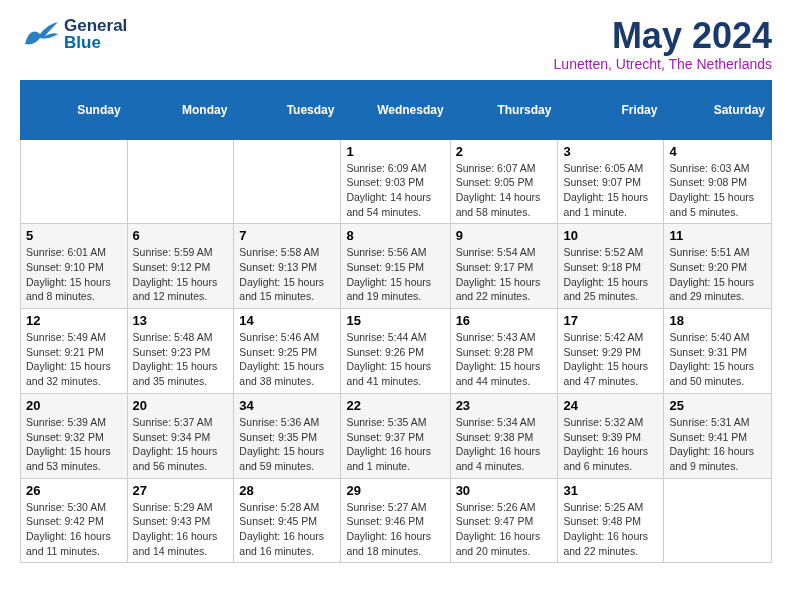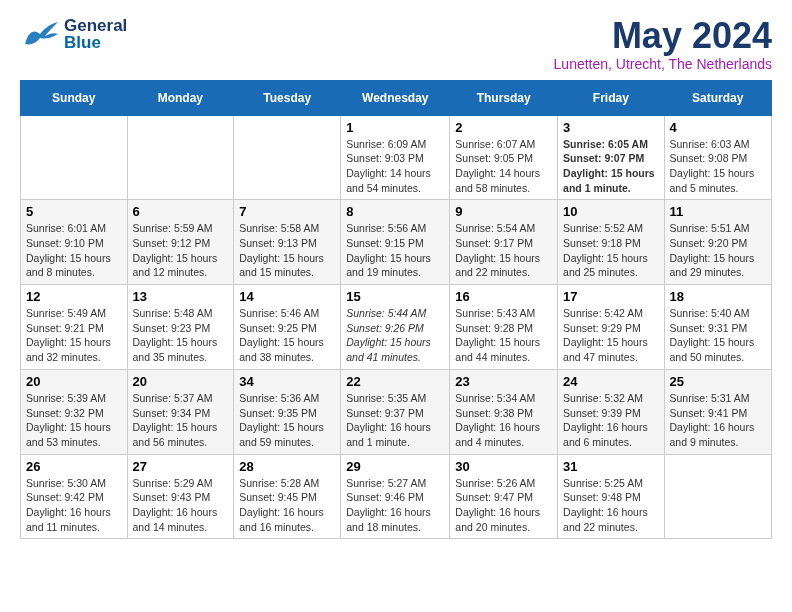--- a/index.html
+++ b/index.html
@@ -31,22 +31,22 @@
       color: #a21caf;
     }
     .calendar-table {
       width: 100%;
       border-collapse: collapse;
       font-size: 11px;
     }
     .calendar-table th {
       background-color: #1a6bb5;
       color: #fff;
-      text-align: center;
-      padding: 10px 6px;
+      text-align: right;
+      padding: 22px 6px;
       font-size: 12px;
       border: 1px solid #1a6bb5;
     }
     .calendar-table td {
       border: 1px solid #ccc;
       vertical-align: top;
       padding: 4px 5px;
       width: 113px;
       min-height: 80px;
       background: #fff;
@@ -141,21 +141,21 @@
         </td>
         <td>
           <span class="day-num">2</span>
           <div class="day-info" style="white-space: pre-line;">Sunrise: 6:07 AM
 Sunset: 9:05 PM
 Daylight: 14 hours
 and 58 minutes.</div>
         </td>
         <td>
           <span class="day-num">3</span>
-          <div class="day-info" style="white-space: pre-line; font-weight: bold;">Sunrise: 6:05 AM
+          <div class="day-info" style="white-space: pre-line;">Sunrise: 6:05 AM
 Sunset: 9:07 PM
 Daylight: 15 hours
 and 1 minute.</div>
         </td>
         <td>
           <span class="day-num">4</span>
           <div class="day-info" style="white-space: pre-line;">Sunrise: 6:03 AM
 Sunset: 9:08 PM
 Daylight: 15 hours
 and 5 minutes.</div>
@@ -229,21 +229,21 @@
         </td>
         <td>
           <span class="day-num">14</span>
           <div class="day-info" style="white-space: pre-line;">Sunrise: 5:46 AM
 Sunset: 9:25 PM
 Daylight: 15 hours
 and 38 minutes.</div>
         </td>
         <td>
           <span class="day-num">15</span>
-          <div class="day-info" style="white-space: pre-line; font-style: italic;">Sunrise: 5:44 AM
+          <div class="day-info" style="white-space: pre-line;">Sunrise: 5:44 AM
 Sunset: 9:26 PM
 Daylight: 15 hours
 and 41 minutes.</div>
         </td>
         <td>
           <span class="day-num">16</span>
           <div class="day-info" style="white-space: pre-line;">Sunrise: 5:43 AM
 Sunset: 9:28 PM
 Daylight: 15 hours
 and 44 minutes.</div>

